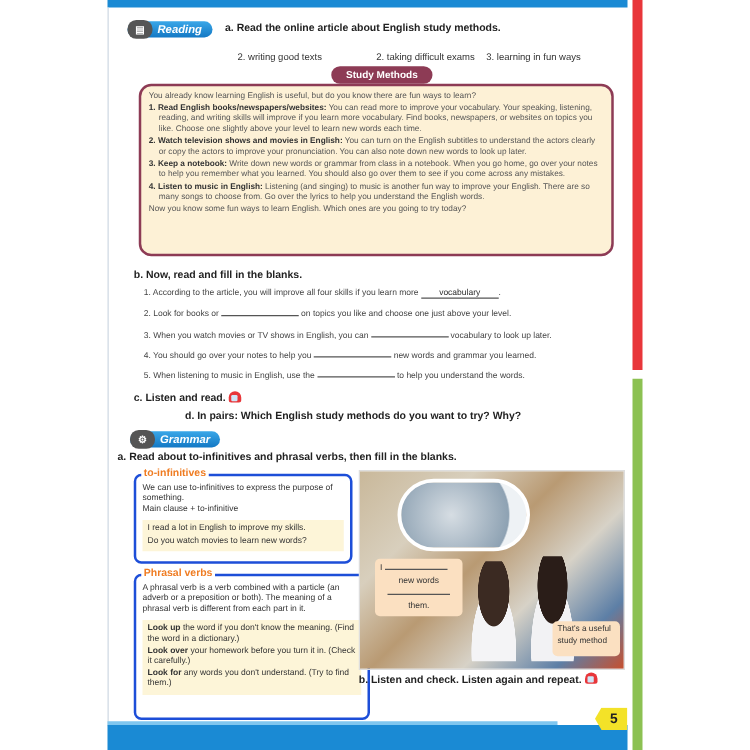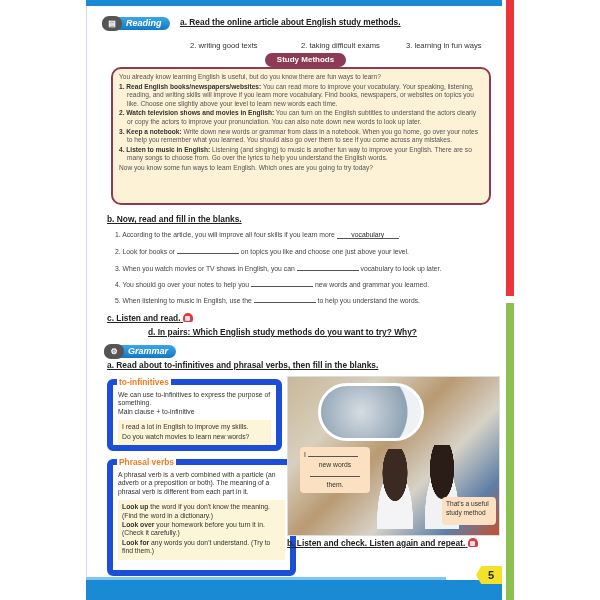--- a/index.html
+++ b/index.html
@@ -7,33 +7,33 @@
   .page{position:absolute;left:86px;top:0;width:416px;height:600px;background:#fff;}
   .topbar{position:absolute;left:86px;top:0;width:416px;height:6px;background:#1a8ad4;}
   .leftline{position:absolute;left:86px;top:6px;width:1px;height:575px;background:#cfd9e3;}
   .redbar{position:absolute;left:506px;top:0;width:8px;height:296px;background:#e8363a;}
   .greenbar{position:absolute;left:506px;top:303px;width:8px;height:297px;background:#8cc152;}
   .bottombar{position:absolute;left:86px;top:580px;width:416px;height:20px;background:#1a8ad4;}
   .bottombar:before{content:"";position:absolute;left:0;top:-3px;width:360px;height:3px;background:#7fc6ef;}
   .pagenum{position:absolute;left:476px;top:566px;width:26px;height:18px;background:#f3e228;clip-path:polygon(20% 0,100% 0,100% 100%,20% 100%,0 50%);font-weight:bold;font-size:11px;text-align:center;line-height:18px;color:#222;padding-left:4px;box-sizing:border-box;}
   .badge{position:absolute;height:13px;border-radius:7px;background:linear-gradient(#3aa7e8,#1378c4);color:#fff;font-weight:bold;font-style:italic;font-size:9px;line-height:13px;padding-left:24px;padding-right:8px;}
   .badge .ic{position:absolute;left:0;top:-1px;width:20px;height:15px;border-radius:7px;background:#555;color:#fff;font-size:8px;text-align:center;line-height:15px;font-style:normal;}
-  .qhead{position:absolute;font-weight:bold;font-size:8.4px;color:#222;text-decoration:underline;}
+  .qhead{position:absolute;font-weight:bold;font-size:8.4px;color:#222;}
   .opts{position:absolute;font-size:7.6px;color:#333;}
   .article{position:absolute;left:111px;top:67px;width:380px;height:138px;background:#fdf1d6;border:2px solid #8d3b55;border-radius:10px;box-sizing:border-box;padding:4px 6px;font-size:6.6px;line-height:8.6px;color:#555;}
   .article-title{position:absolute;left:265px;top:53px;width:81px;height:14px;background:#8d3b55;color:#fff;border-radius:7px;text-align:center;font-weight:bold;font-size:8px;line-height:14px;}
   .article p{margin:0;}
   .article .item{padding-left:8px;text-indent:-8px;margin:1px 0;}
   .article b{color:#333;}
   .fill{position:absolute;left:115px;font-size:6.8px;color:#444;}
   .blank{display:inline-block;min-width:62px;border-bottom:0.8px solid #555;text-align:center;color:#333;}
   .blank.answer{color:#2a2a2a;}
   .icon-audio{display:inline-block;width:10px;height:9px;border-radius:5px 5px 2px 2px;background:#e8363a;vertical-align:-1px;position:relative;}
   .icon-audio:after{content:"";position:absolute;left:2.5px;top:3px;width:5px;height:5px;background:#cfe6f7;border-radius:1px;}
-  .gbox{position:absolute;border:6px solid #1d4ed8;border-radius:6px;box-sizing:border-box;font-size:6.8px;line-height:8.4px;color:#333;padding:6px 5px 4px;background:#fff;}
+  .gbox{position:absolute;border:2px solid #1d4ed8;border-radius:6px;box-sizing:border-box;font-size:6.8px;line-height:8.4px;color:#333;padding:6px 5px 4px;background:#fff;}
   .gbox-title{position:absolute;left:4px;top:-7px;background:#fff;padding:0 2px;color:#ef7c22;font-weight:bold;font-size:8.4px;}
   .ex{background:#fdf5d8;padding:3px 4px;margin-top:4px;}
   .ex p{margin:0 0 1px;}
   .photo{position:absolute;left:287px;top:376px;width:211px;height:158px;background:linear-gradient(135deg,#c9b89a 0%,#d8cfbd 25%,#b99a73 45%,#d7d2c7 65%,#5d7fa6 85%,#c7502f 100%);border:1px solid #ddd;overflow:hidden;}
   .thought{position:absolute;left:30px;top:6px;width:106px;height:58px;border-radius:30px;background:radial-gradient(circle at 40% 50%,#d6dde3,#8ea2b3 70%,#eef2f5 72%);border:3px solid #fff;box-sizing:border-box;}
   .bubble1{position:absolute;left:12px;top:70px;width:70px;height:46px;background:#fbe0c1;border-radius:4px;font-size:6.8px;color:#333;padding:3px 4px;box-sizing:border-box;line-height:10px;}
   .bubble1 .ln{display:inline-block;width:50px;border-bottom:0.8px solid #555;}
   .bubble2{position:absolute;left:154px;top:120px;width:54px;height:28px;background:#fbe0c1;border-radius:4px;font-size:6.6px;color:#333;padding:3px 4px;box-sizing:border-box;line-height:8.6px;}
   .person1{position:absolute;left:82px;top:72px;width:50px;height:80px;background:radial-gradient(ellipse at 50% 30%,#3b2a22 35%,transparent 36%),radial-gradient(ellipse at 50% 90%,#f4f4f6 50%,transparent 51%);}
   .person2{position:absolute;left:130px;top:68px;width:48px;height:84px;background:radial-gradient(ellipse at 50% 28%,#2a1d18 35%,transparent 36%),radial-gradient(ellipse at 50% 88%,#f2f2f4 50%,transparent 51%);}
@@ -49,21 +49,21 @@
 
 <div class="badge" style="left:102px;top:17px;">
   <span class="ic">▤</span>
   <span>Reading</span>
 </div>
 <div class="qhead" style="left:180px;top:17px;">
   <div>a. Read the online article about English study methods.</div>
 </div>
 <div class="opts" style="left:190px;top:41px;">2. writing good texts</div>
 <div class="opts" style="left:301px;top:41px;">2. taking difficult exams</div>
-<div class="opts" style="left:406px;top:41px;">3. learning in fun ways</div>
+<div class="opts" style="left:389px;top:41px;">3. learning in fun ways</div>
 
 <div class="article">
   <p>You already know learning English is useful, but do you know there are fun ways to learn?</p>
   <p class="item"><b>1. Read English books/newspapers/websites:</b><span> You can read more to improve your vocabulary. Your speaking, listening, reading, and writing skills will improve if you learn more vocabulary. Find books, newspapers, or websites on topics you like. Choose one slightly above your level to learn new words each time.</span></p>
   <p class="item"><b>2. Watch television shows and movies in English:</b><span> You can turn on the English subtitles to understand the actors clearly or copy the actors to improve your pronunciation. You can also note down new words to look up later.</span></p>
   <p class="item"><b>3. Keep a notebook:</b><span> Write down new words or grammar from class in a notebook. When you go home, go over your notes to help you remember what you learned. You should also go over them to see if you come across any mistakes.</span></p>
   <p class="item"><b>4. Listen to music in English:</b><span> Listening (and singing) to music is another fun way to improve your English. There are so many songs to choose from. Go over the lyrics to help you understand the English words.</span></p>
   <p>Now you know some fun ways to learn English. Which ones are you going to try today?</p>
 </div>
 <div class="article-title">Study Methods</div>
@@ -75,21 +75,21 @@
 <div class="fill" style="top:281px;"><span>4. You should go over your notes to help you </span><span class="blank"></span><span> new words and grammar you learned.</span></div>
 <div class="fill" style="top:297px;"><span>5. When listening to music in English, use the </span><span class="blank"></span><span> to help you understand the words.</span></div>
 
 <div class="qhead" style="left:107px;top:313px;"><span>c. Listen and read.</span> <span class="icon-audio"></span></div>
 <div class="qhead" style="left:107px;top:327px;margin-left:41px;">d. In pairs: Which English study methods do you want to try? Why?</div>
 
 <div class="badge" style="left:104px;top:345px;">
   <span class="ic">⚙</span>
   <span>Grammar</span>
 </div>
-<div class="qhead" style="left:107px;top:360px;">a. Read about to-infinitives and phrasal verbs, then fill in the blanks.</div>
+<div class="qhead" style="left:94px;top:360px;">a. Read about to-infinitives and phrasal verbs, then fill in the blanks.</div>
 
 <div class="gbox" style="left:107px;top:379px;width:175px;height:72px;">
   <span class="gbox-title">to-infinitives</span>
   <div>We can use to-infinitives to express the purpose of something.</div>
   <div>Main clause + to-infinitive</div>
   <div class="ex">
     <p>I read a lot in English to improve my skills.</p>
     <p>Do you watch movies to learn new words?</p>
   </div>
 </div>

